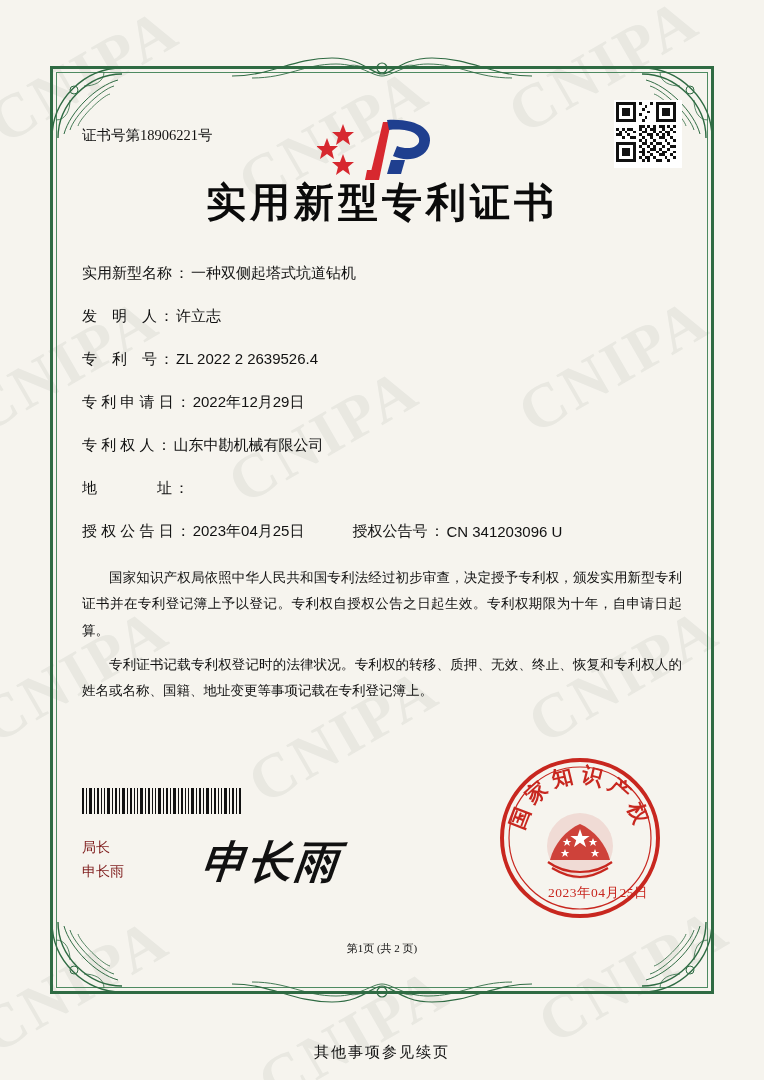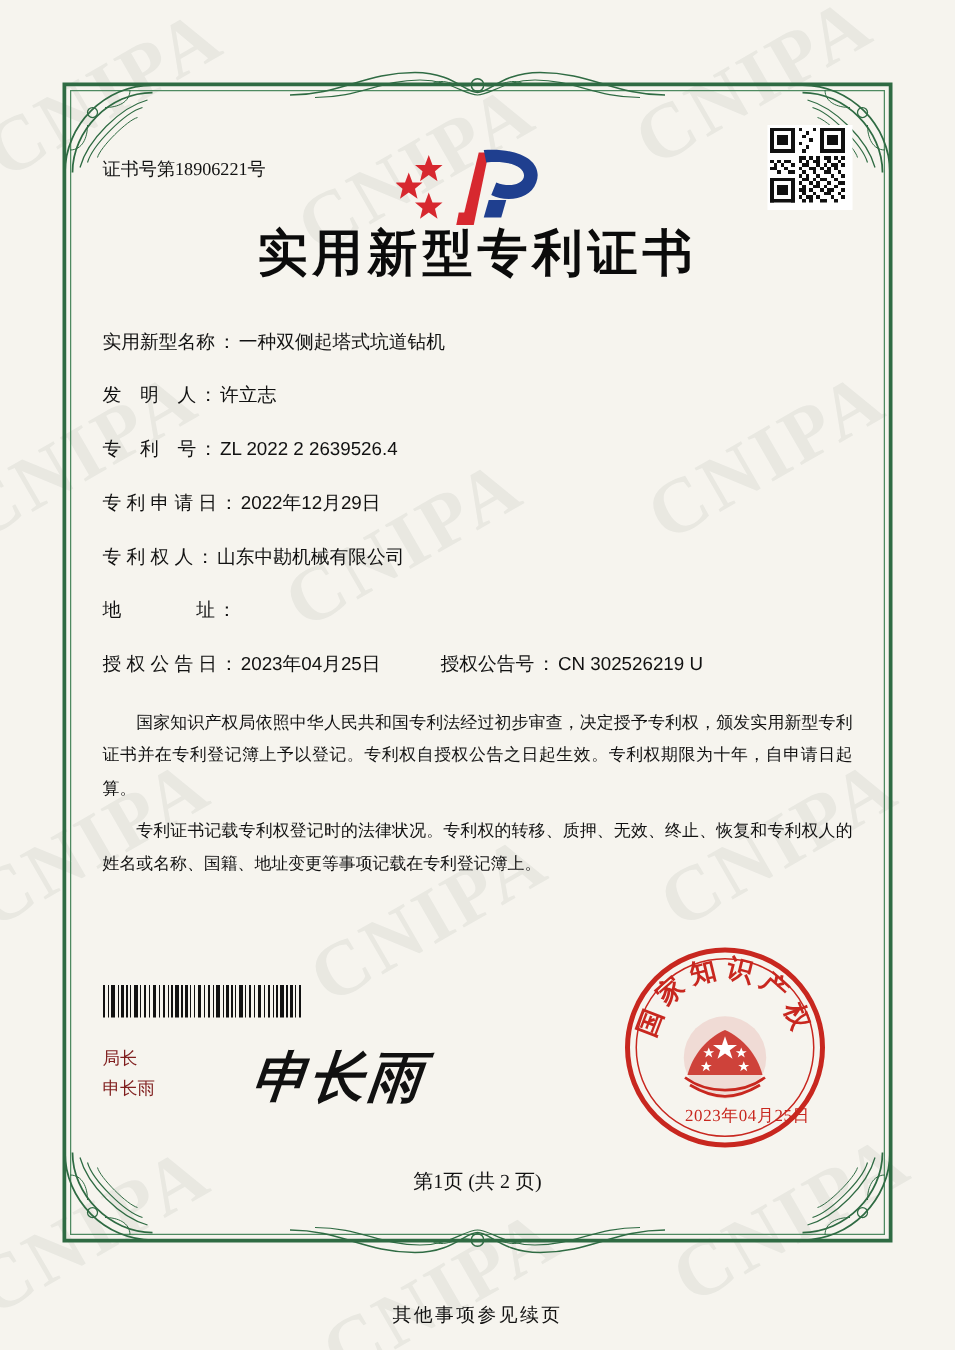--- a/index.html
+++ b/index.html
@@ -223,21 +223,21 @@
     letter-spacing: 0.5px;
   }
 
   .page-num {
     position: absolute;
     left: 0;
     right: 0;
     bottom: 8px;
     text-align: center;
     font-family: "Liberation Serif", serif;
-    font-size: 16px;
+    font-size: 11px;
     color: #111;
   }
 
   .footer-note {
     position: absolute;
     left: 0;
     right: 0;
     bottom: 18px;
     text-align: center;
     font-family: "Liberation Serif", serif;
@@ -513,21 +513,21 @@
         <span class="f-colon">：</span>
       </div>
 
       <div class="field-row two-col">
         <span class="f-label">授 权 公 告 日</span>
         <span class="f-colon">：</span>
         <span class="f-value">2023年04月25日</span>
         <span class="second">
           <span class="f-label">授权公告号</span>
           <span class="f-colon">：</span>
-          <span class="f-value">CN 302526219 U</span>
+          <span class="f-value">CN 341203096 U</span>
         </span>
       </div>
     </div>
 
     <div class="paragraphs">
       <p>国家知识产权局依照中华人民共和国专利法经过初步审查，决定授予专利权，颁发实用新型专利证书并在专利登记簿上予以登记。专利权自授权公告之日起生效。专利权期限为十年，自申请日起算。</p>
       <p>专利证书记载专利权登记时的法律状况。专利权的转移、质押、无效、终止、恢复和专利权人的姓名或名称、国籍、地址变更等事项记载在专利登记簿上。</p>
     </div>
 
     <div class="barcode">

